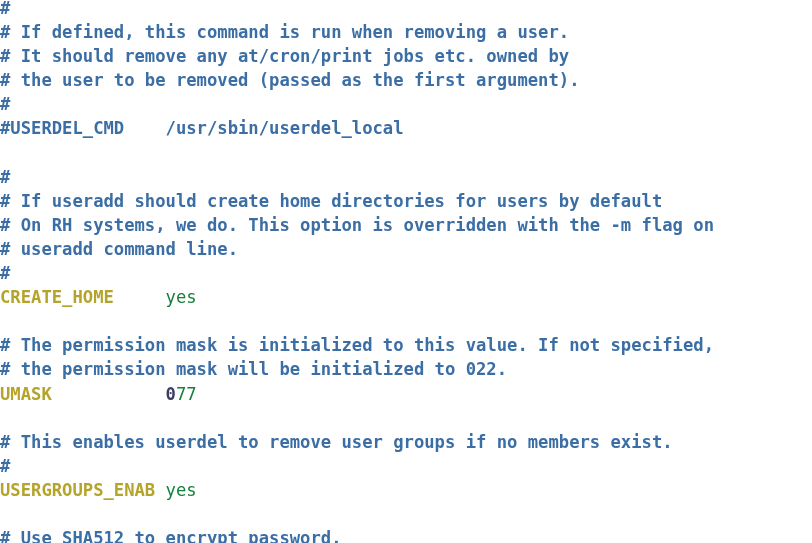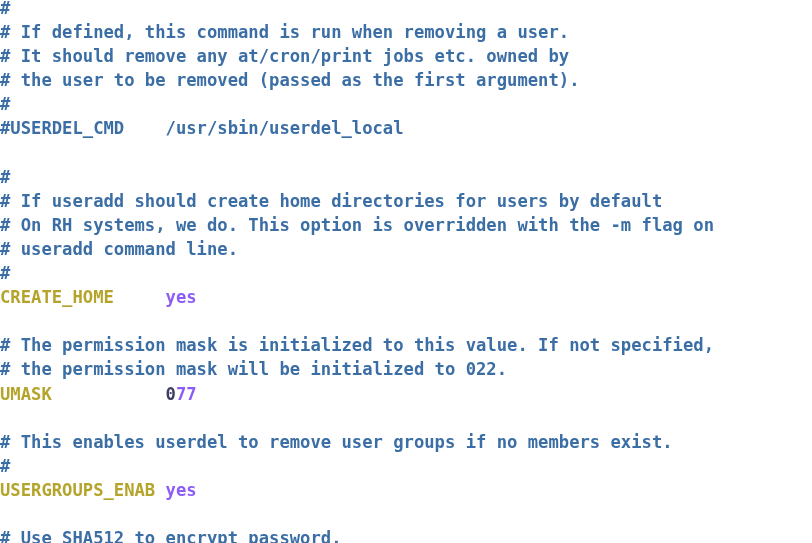--- a/index.html
+++ b/index.html
@@ -31,21 +31,21 @@
     white-space: pre;
     -webkit-font-smoothing: antialiased;
   }
   .ln {
     display: block;
     height: 24.1px;
     white-space: pre;
   }
   .cmt   { color: #3b6ea5; font-weight: 700; }
   .key   { color: #b5a42b; font-weight: 700; margin-top: 41px; }
-  .val   { color: #8b5cf6; font-weight: 700; }
+  .val   { color: #15803d; font-weight: 400; }
   .oct   { color: #3d3d63; font-weight: 700; }
 </style>
 </head>
 <body>
 
 <div id="editor">
   <div id="code"><span class="ln"><span class="cmt">#</span></span><span class="ln"><span class="cmt"># If defined, this command is run when removing a user.</span></span><span class="ln"><span class="cmt"># It should remove any at/cron/print jobs etc. owned by</span></span><span class="ln"><span class="cmt"># the user to be removed (passed as the first argument).</span></span><span class="ln"><span class="cmt">#</span></span><span class="ln"><span class="cmt">#USERDEL_CMD    /usr/sbin/userdel_local</span></span><span class="ln">&nbsp;</span><span class="ln"><span class="cmt">#</span></span><span class="ln"><span class="cmt"># If useradd should create home directories for users by default</span></span><span class="ln"><span class="cmt"># On RH systems, we do. This option is overridden with the -m flag on</span></span><span class="ln"><span class="cmt"># useradd command line.</span></span><span class="ln"><span class="cmt">#</span></span><span class="ln"><span class="key">CREATE_HOME</span><span>     </span><span class="val">yes</span></span><span class="ln">&nbsp;</span><span class="ln"><span class="cmt"># The permission mask is initialized to this value. If not specified,</span></span><span class="ln"><span class="cmt"># the permission mask will be initialized to 022.</span></span><span class="ln"><span class="key">UMASK</span><span>           </span><span class="oct">0</span><span class="val">77</span></span><span class="ln">&nbsp;</span><span class="ln"><span class="cmt"># This enables userdel to remove user groups if no members exist.</span></span><span class="ln"><span class="cmt">#</span></span><span class="ln"><span class="key">USERGROUPS_ENAB</span><span> </span><span class="val">yes</span></span><span class="ln">&nbsp;</span><span class="ln"><span class="cmt"># Use SHA512 to encrypt password.</span></span></div>
 </div>
 
 </body></html>

